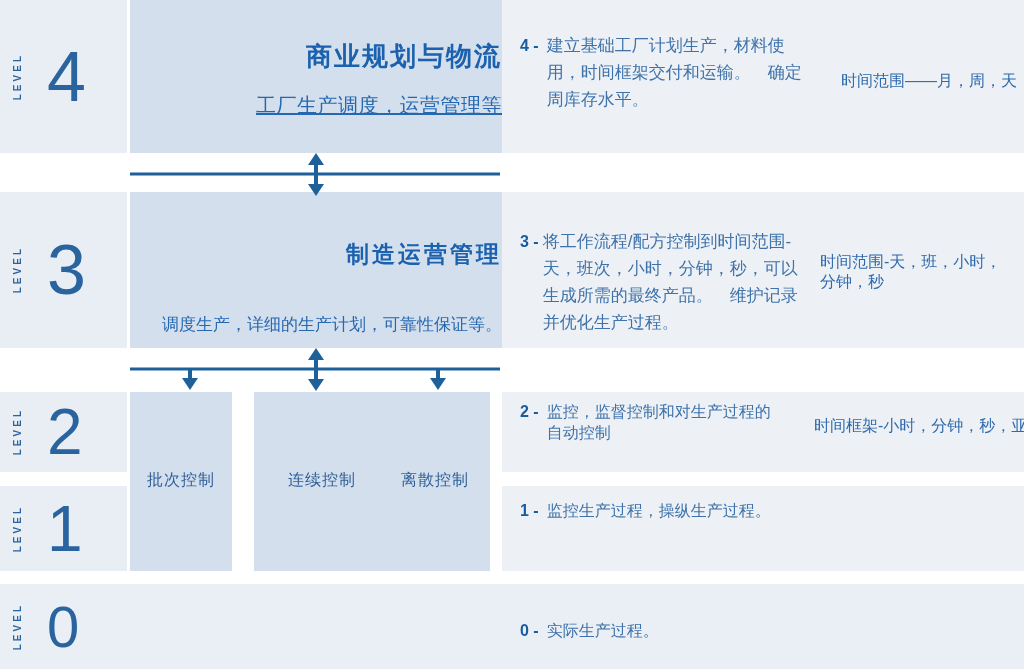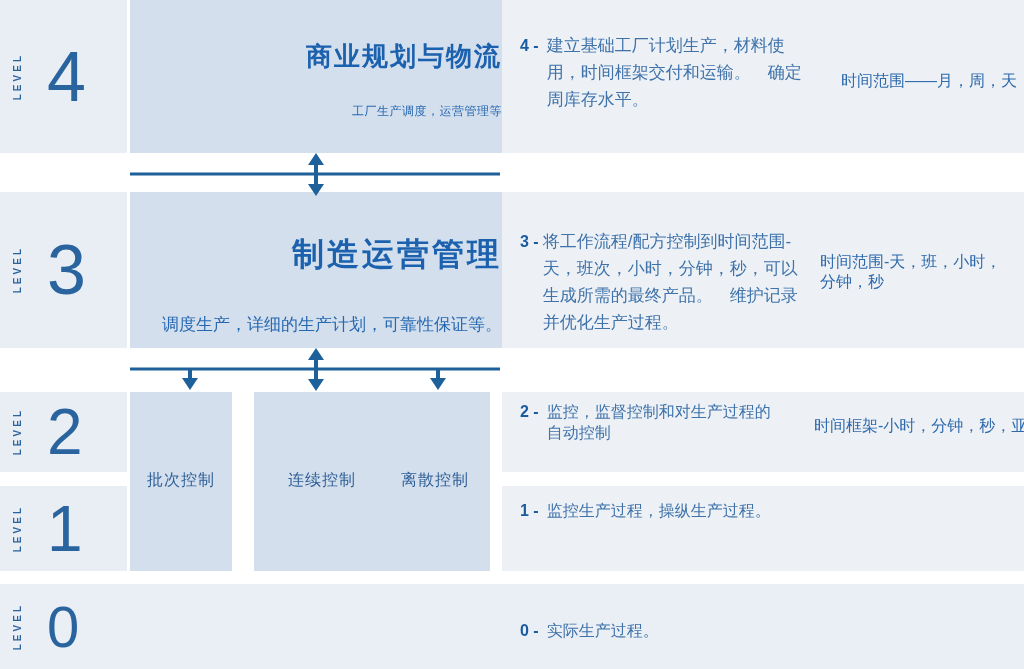--- a/index.html
+++ b/index.html
@@ -47,21 +47,21 @@
     position:absolute;left:130px;width:372px;
     background:var(--boxBg,#d4dfee);
     display:flex;flex-direction:column;align-items:flex-end;
     box-sizing:border-box;
   }
   .box-title{
     color:var(--titleColor,#1b61ae);
     font-weight:bold;letter-spacing:2px;line-height:28px;
   }
   .t-26{font-size:26px;}
-  .t-27{font-size:32px;letter-spacing:3px;}
+  .t-27{font-size:23px;letter-spacing:3px;}
   .box-sub{
     color:var(--subColor,#2668b0);
     line-height:22px;letter-spacing:0.5px;
   }
   
   .ctrl{position:absolute;top:392px;height:179px;}
   .cb-top{position:absolute;left:0;right:0;top:0;height:80px;background:var(--boxBg,#d4dfee);}
   .cb-bottom{position:absolute;left:0;right:0;top:94px;bottom:0;background:var(--boxBg,#d4dfee);}
   .cb-chip{
     position:absolute;left:0;right:0;top:72px;height:32px;
@@ -123,21 +123,21 @@
 
   <div class="row0">
     <div class="lcell0">
       <span class="ltag">LEVEL</span>
       <span class="lnum n-md">0</span>
     </div>
   </div>
 
   <div class="bigbox" style="top:0;height:153px;padding-top:42px;">
     <div class="box-title t-26">商业规划与物流</div>
-    <div class="box-sub" style="font-size:12px;margin-top:30px;">工厂生产调度，运营管理等</div>
+    <div class="box-sub" style="font-size:20px;margin-top:24px;text-decoration:underline;">工厂生产调度，运营管理等</div>
   </div>
 
   <div class="bigbox" style="top:192px;height:156px;padding-top:48px;">
     <div class="box-title t-27">制造运营管理</div>
     <div class="box-sub" style="font-size:17px;margin-top:46px;letter-spacing:0;">调度生产，详细的生产计划，可靠性保证等。</div>
   </div>
 
   <div class="ctrl" style="left:130px;width:102px;">
     <div class="cb-top"></div>
     <div class="cb-bottom"></div>

